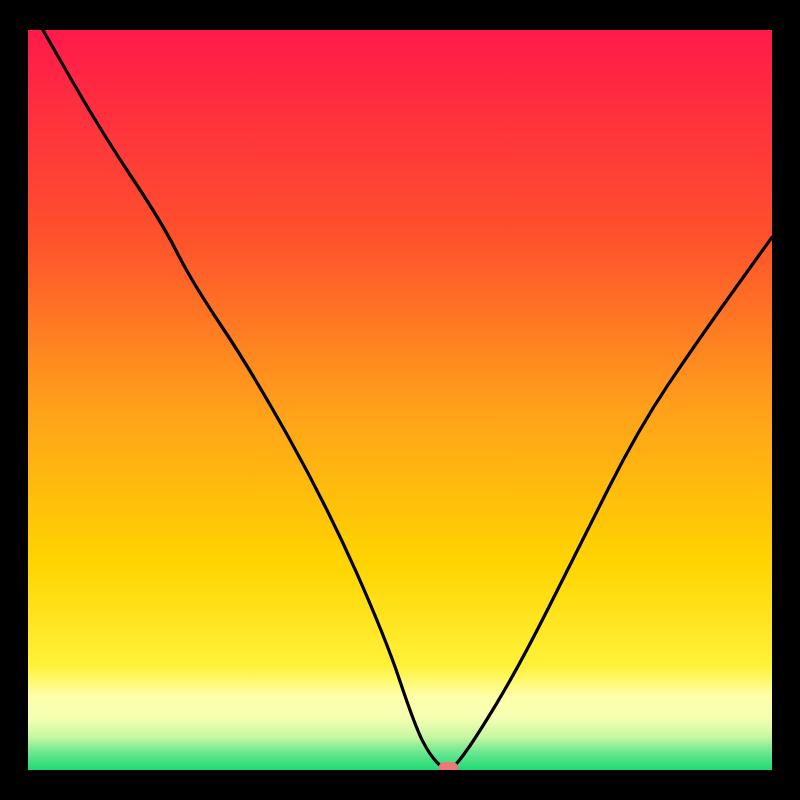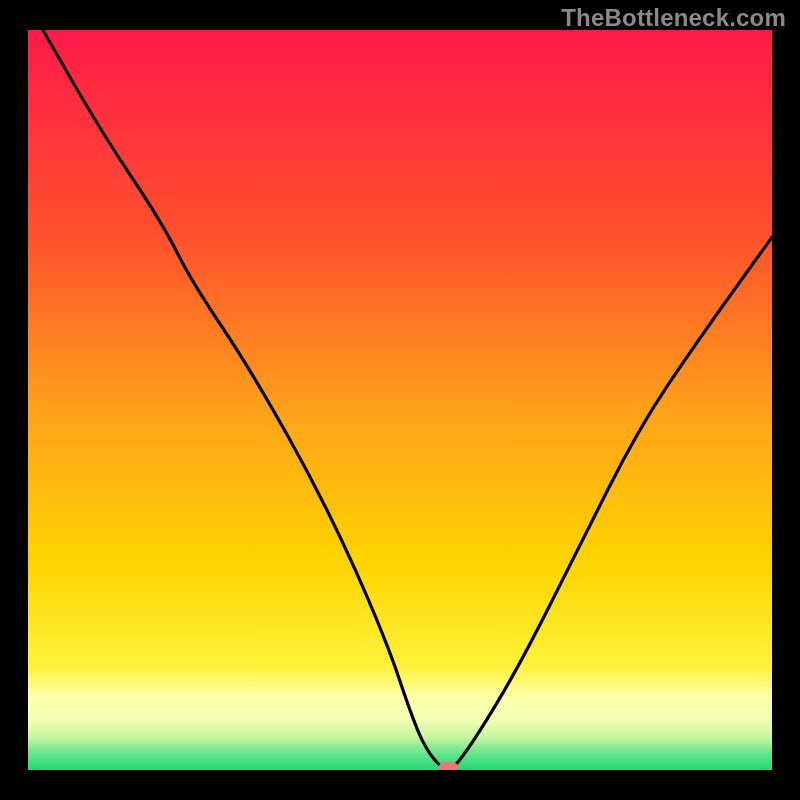--- a/index.html
+++ b/index.html
@@ -61,15 +61,14 @@
 
   <rect x="28" y="30" width="744" height="740" fill="url(#bg-grad)"></rect>
 
   <g clip-path="url(#plot-clip)">
     <path id="curve-path" fill="none" stroke="#000" stroke-width="3.2" stroke-linejoin="round" stroke-linecap="round" d="M 42.9 30.0 Q 42.9 30.0 72.6 81.8 Q 102.4 133.6 132.2 178.0 Q 161.9 222.4 176.8 252.0 Q 191.7 281.6 221.4 326.0 Q 251.2 370.4 288.4 437.0 Q 325.6 503.6 355.4 570.2 Q 385.1 636.8 400.0 681.2 Q 414.9 725.6 422.3 740.4 Q 429.8 755.2 437.2 762.6 Q 444.6 770.0 448.4 770.0 Q 452.1 770.0 463.2 755.2 Q 474.4 740.4 496.7 703.4 Q 519.0 666.4 548.8 607.2 Q 578.6 548.0 608.3 488.8 Q 638.1 429.6 667.8 385.2 Q 697.6 340.8 734.8 289.0 T 772.0 237.2"></path>
 
     <rect id="min-marker" rx="6" ry="6" width="20" height="12" fill="#e97a78" x="438.4" y="762.0"></rect>
   </g>
 </svg>
 
-<div class="watermark">TheBottleneck.com</div>
 
 </div>
 
 </body></html>

